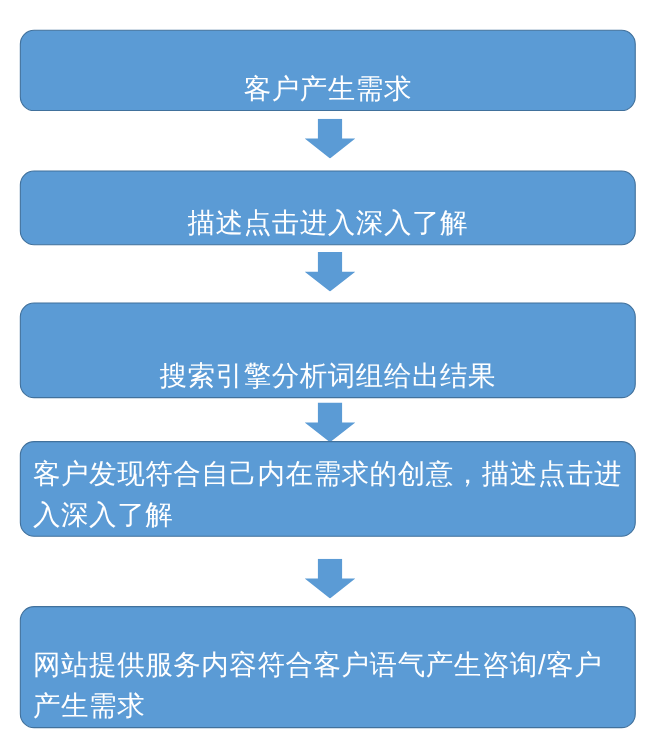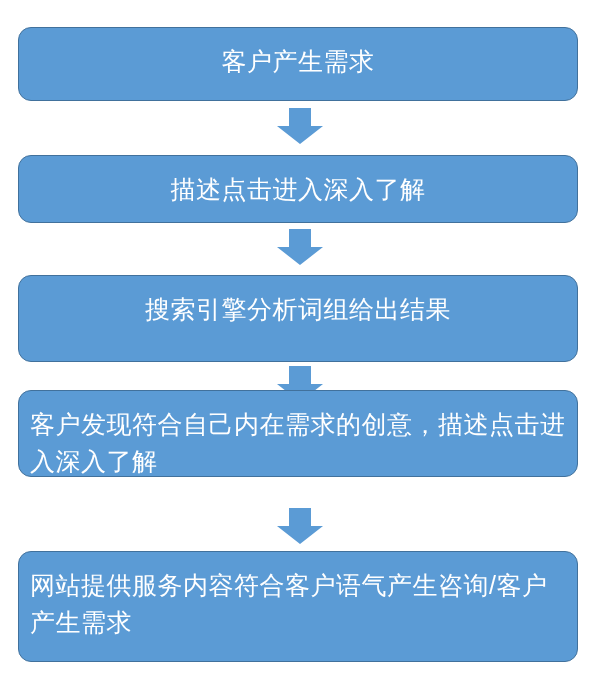--- a/index.html
+++ b/index.html
@@ -22,22 +22,22 @@
   .flow-step {
     position: absolute;
     left: 18px;
     width: 560px;
     box-sizing: border-box;
     background: #5b9bd5;
     border: 1px solid #41719c;
     border-radius: 13px;
     color: #ffffff;
     display: flex;
-    align-items: flex-start;
-    padding: 15px 11px;
+    align-items: flex-end;
+    padding: 0 11px;
   }
   .step-label {
     display: block;
     width: 100%;
     font-size: 25px;
     line-height: 37px;
     letter-spacing: 0.5px;
     white-space: pre-line;
     color: #ffffff;
   }
@@ -45,21 +45,21 @@
     text-align: center;
   }
   .align-left .step-label {
     text-align: left;
   }
 
   
   #step-1 { top: 27px;  height: 74px; }
   #step-2 { top: 155px; height: 68px; }
   #step-3 { top: 275px; height: 87px; }
-  #step-4 { top: 390px; height: 87px; }
+  #step-4 { top: 401px; height: 87px; }
   #step-5 { top: 551px; height: 111px; }
 
   .flow-arrow {
     position: absolute;
     left: 277px;
     width: 46px;
     height: 36px;
   }
   .flow-arrow svg {
     display: block;

